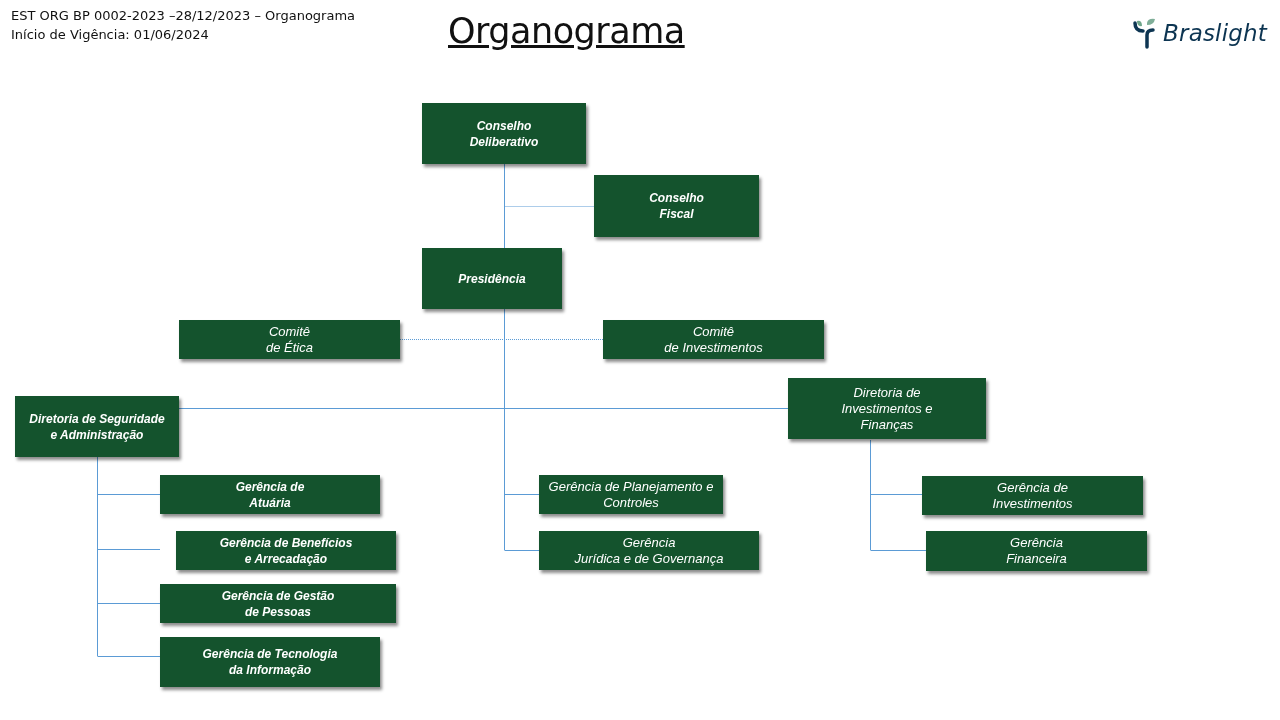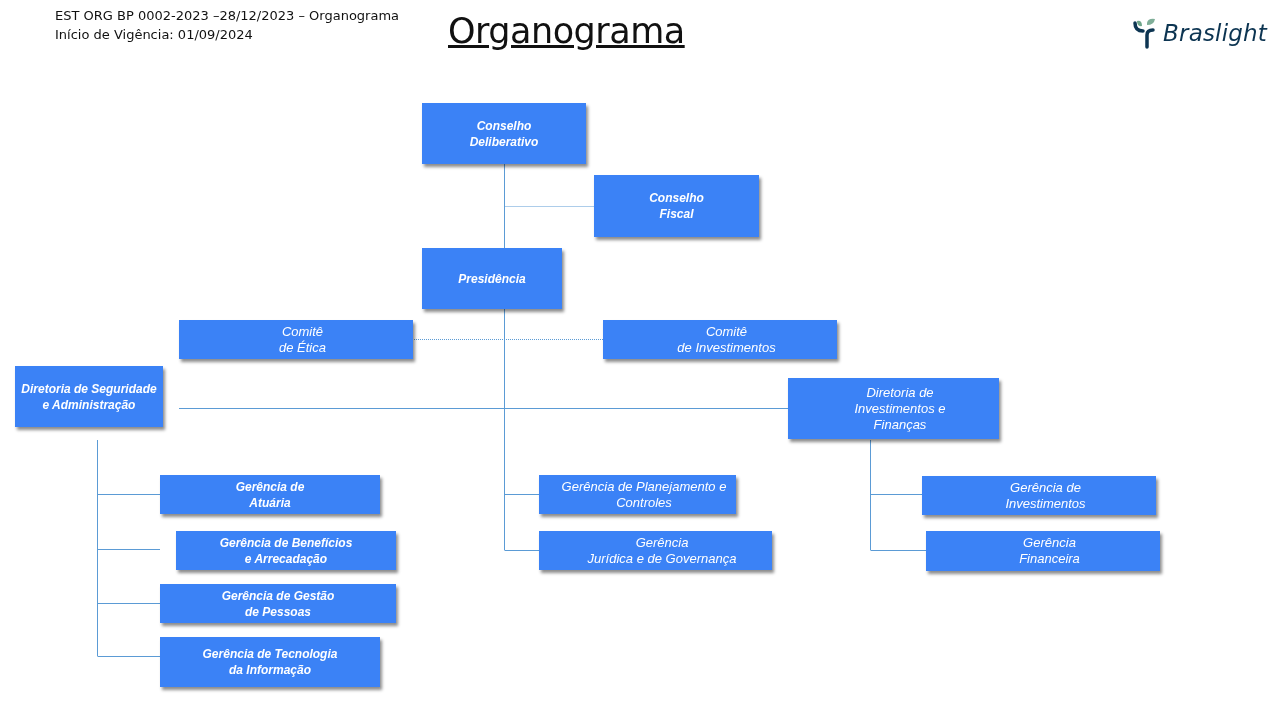--- a/index.html
+++ b/index.html
@@ -3,44 +3,44 @@
 <meta charset="utf-8">
 <style>
   html, body { margin: 0; padding: 0; }
   body {
     width: 1280px; height: 720px; position: relative; overflow: hidden;
     background: #ffffff;
     font-family: "DejaVu Sans", sans-serif;
   }
   .hdr-line {
     position: absolute; left: 11px; font-size: 13px; color: #111;
-    font-family: "DejaVu Sans", sans-serif; line-height: 19px; white-space: nowrap; margin-left: 44px;
+    font-family: "DejaVu Sans", sans-serif; line-height: 19px; white-space: nowrap;
   }
   .title {
     position: absolute; left: 448px; top: 11px; font-size: 35px; color: #111;
     font-family: "DejaVu Sans", sans-serif; letter-spacing: -0.5px; text-decoration: underline;
   }
   .logo { position: absolute; left: 1133px; top: 16px; height: 34px; display: flex; align-items: center; }
   .logo-text { font-family: "DejaVu Sans", sans-serif; font-size: 23px; color: #0d3552; margin-left: 2px; letter-spacing: 0.2px; font-style: italic; }
   .box {
-    position: absolute; background: #3b82f6; color: #ffffff;
+    position: absolute; background: #14532d; color: #ffffff;
     font-family: "Liberation Sans", sans-serif; font-style: italic; font-weight: bold;
     font-size: 12px; line-height: 16px; text-align: center;
     display: flex; align-items: center; justify-content: center;
     box-shadow: 2px 3px 3px rgba(0,0,0,0.45);
     white-space: pre-line;
   }
-  .box.light { font-weight: normal; font-size: 13px; padding-left: 13px; }
+  .box.light { font-weight: normal; font-size: 13px; }
   svg.lines { position: absolute; left: 0; top: 0; }
 </style>
 </head>
 <body>
 
 <div class="hdr-line" style="top:6px">EST ORG BP 0002-2023 –28/12/2023 – Organograma</div>
-<div class="hdr-line" style="top:25px">Início de Vigência: 01/09/2024</div>
+<div class="hdr-line" style="top:25px">Início de Vigência: 01/06/2024</div>
 <div class="title">Organograma</div>
 
 <div class="logo">
   <svg width="28" height="32" viewBox="0 0 28 32">
     <path d="M2 6 Q2 14 10 14" stroke="#0d3552" stroke-width="3.5" fill="none" stroke-linecap="round"></path>
     <path d="M4 4 Q9 3 9 9 Q4 10 4 4 Z" fill="#6fa58a"></path>
     <path d="M14 6 Q15 1 22 2 Q21 8 14 8 Z" fill="#7fae98"></path>
     <path d="M14 30 L14 18 Q14 13 20 13" stroke="#0d3552" stroke-width="3.5" fill="none" stroke-linecap="round"></path>
   </svg>
   <span class="logo-text">Braslight</span>
@@ -68,21 +68,21 @@
 
 <div class="box" style="left:422px;top:103px;width:164px;height:61px">Conselho
 Deliberativo</div>
 <div class="box" style="left:594px;top:175px;width:165px;height:62px">Conselho
 Fiscal</div>
 <div class="box" style="left:422px;top:248px;width:140px;height:61px">Presidência</div>
 <div class="box light" style="left:179px;top:320px;width:221px;height:39px">Comitê
 de Ética</div>
 <div class="box light" style="left:603px;top:320px;width:221px;height:39px">Comitê
 de Investimentos</div>
-<div class="box" style="left:15px;top:366px;width:148px;height:61px">Diretoria de Seguridade
+<div class="box" style="left:15px;top:396px;width:164px;height:61px">Diretoria de Seguridade
 e Administração</div>
 <div class="box light" style="left:788px;top:378px;width:198px;height:61px">Diretoria de
 Investimentos e
 Finanças</div>
 <div class="box" style="left:160px;top:475px;width:220px;height:39px">Gerência de
 Atuária</div>
 <div class="box" style="left:176px;top:531px;width:220px;height:39px">Gerência de Benefícios
 e Arrecadação</div>
 <div class="box" style="left:160px;top:584px;width:236px;height:39px">Gerência de Gestão
 de Pessoas</div>

